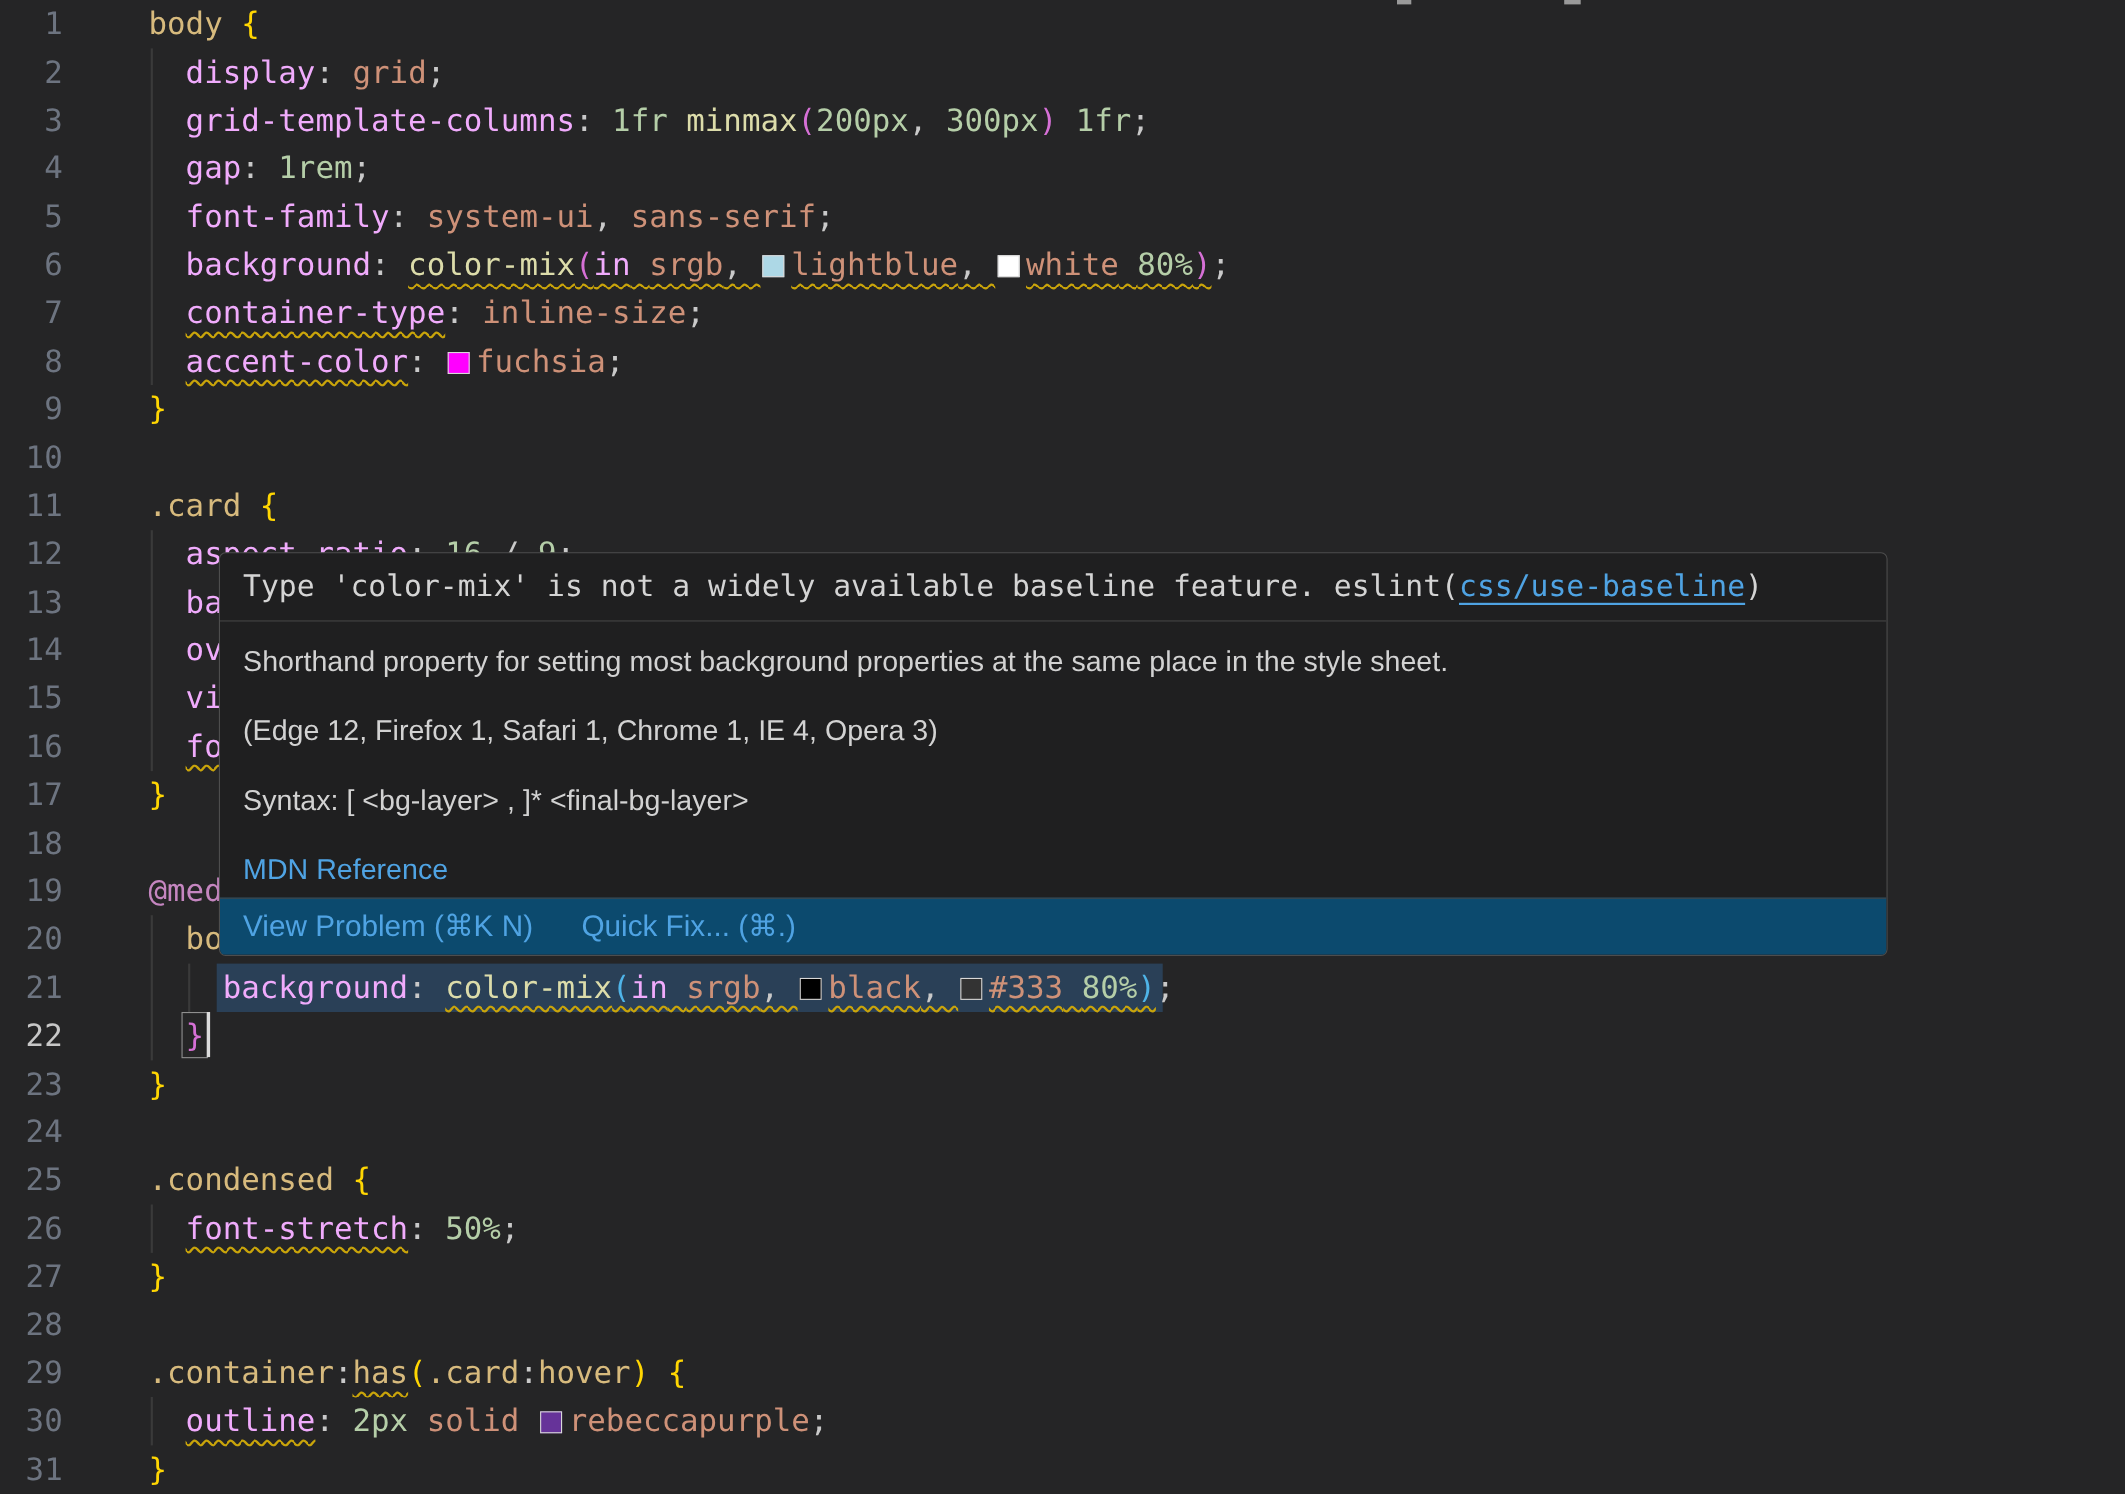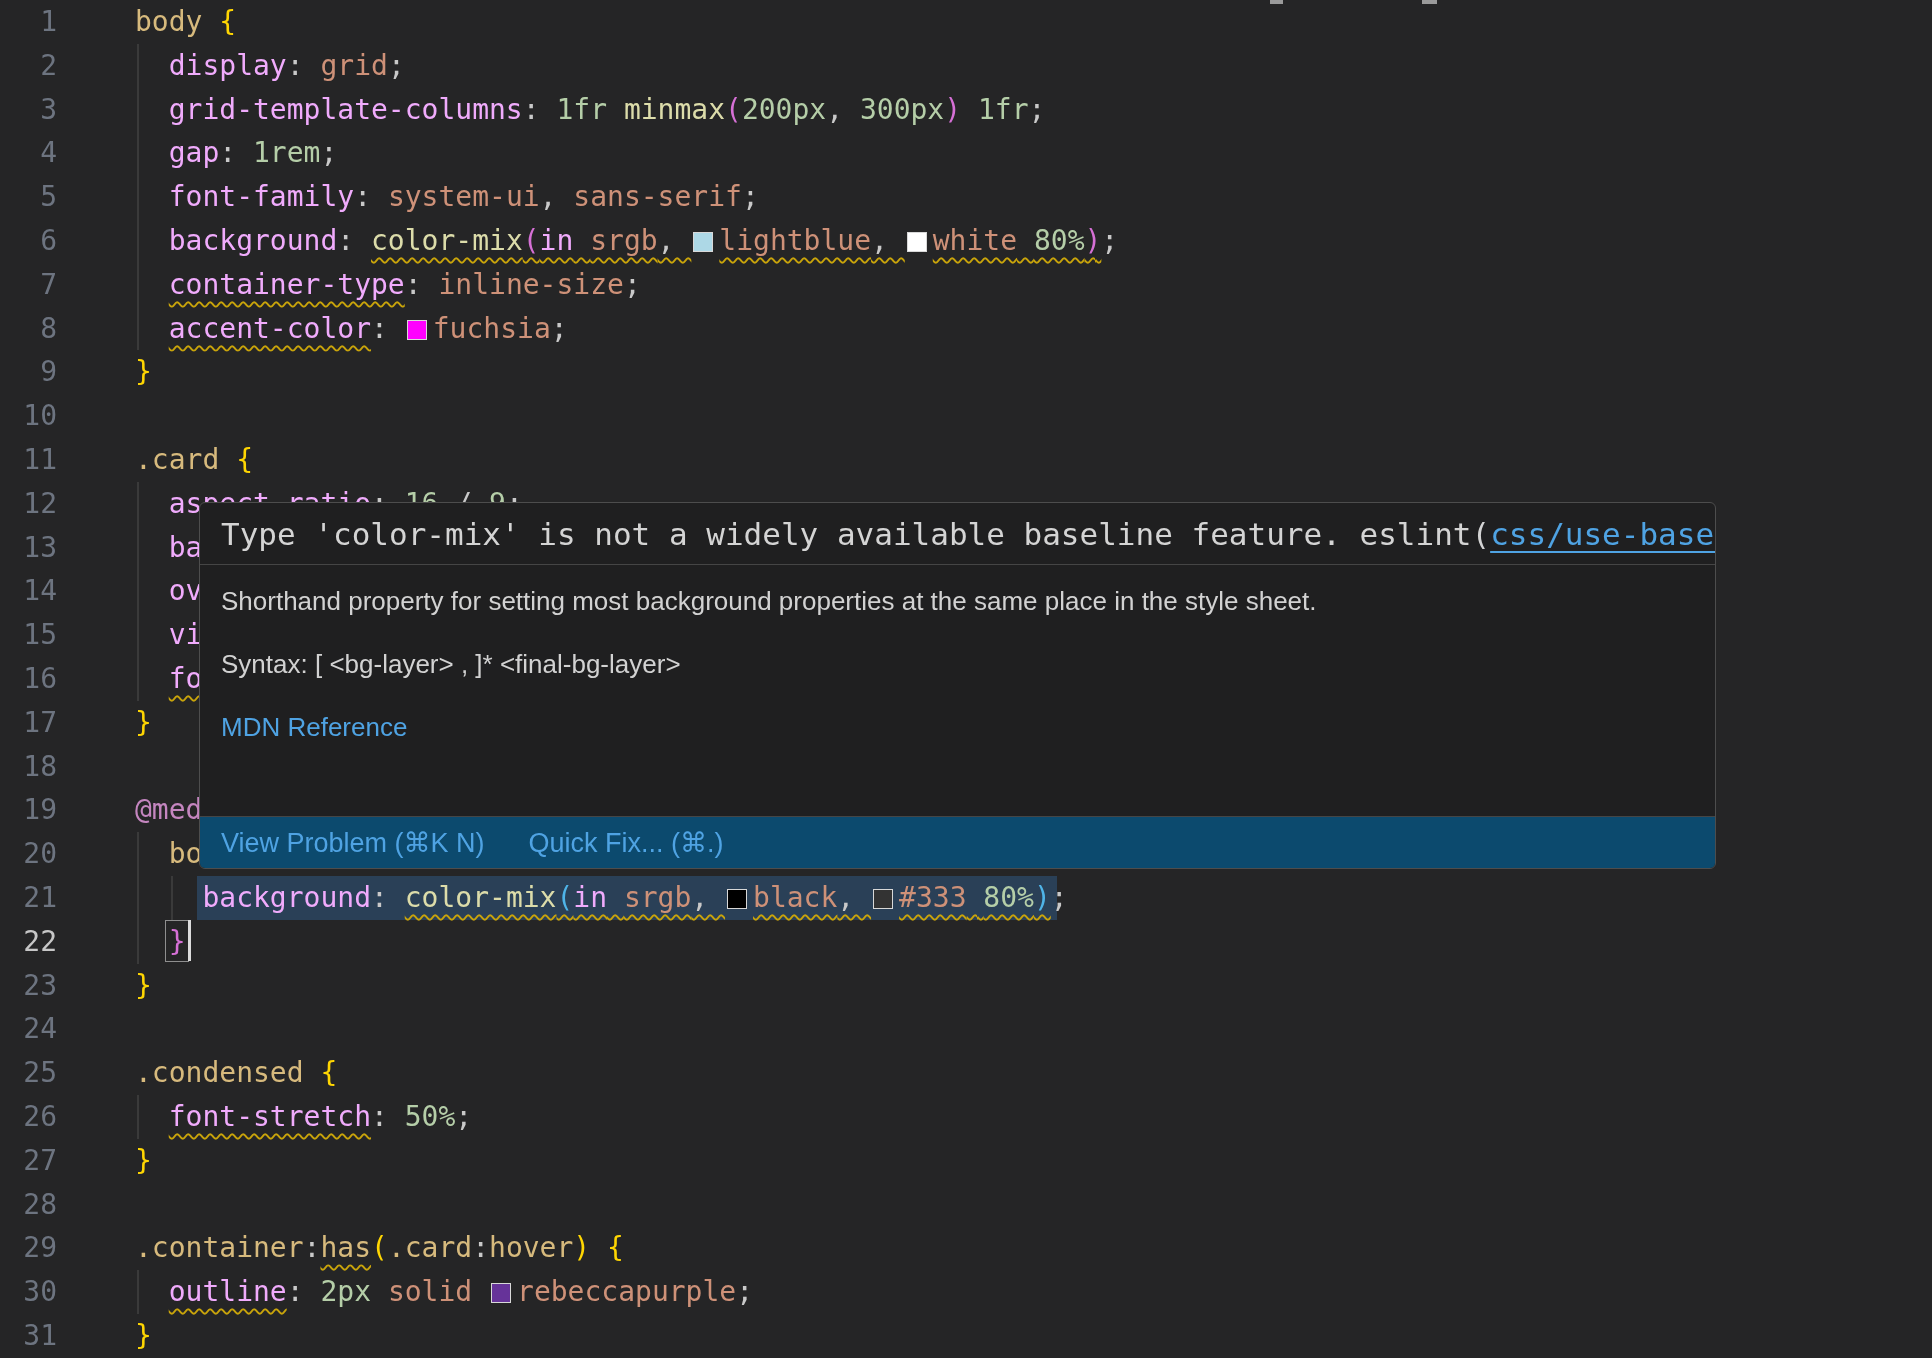--- a/index.html
+++ b/index.html
@@ -41,21 +41,21 @@
             background:#DCDCDC; z-index:4; }
   .top-fragment { position:absolute; top:0; height:4px; background:#9A9A9A; z-index:1; }
   #frag-1 { left:1270px; width:13px; }
   #frag-2 { left:1422px; width:15px; }
 
   
   #tooltip { position:absolute; left:199px; top:502px; width:1517px; height:367px;
              background:#1F1F20; border:1px solid #4D4D4D; border-radius:6px;
              z-index:10; overflow:hidden; }
   #tooltip .row1 { height:62px; display:flex; align-items:center; padding:0 21px;
-                   font-family:"DejaVu Sans Mono", monospace; font-size:31px; color:#D4D4D4;
+                   font-family:"DejaVu Sans Mono", monospace; font-size:27px; color:#D4D4D4;
                    border-bottom:1px solid #454545; white-space:pre; }
   #tooltip .row1 .link { color:#4FA3E3; text-decoration:underline; text-decoration-thickness:2px;
                          text-underline-offset:6px; cursor:pointer; }
   #tooltip .tt-body { padding:18px 21px 0; font-family:"Liberation Sans","DejaVu Sans",sans-serif;
                       font-size:26px; line-height:36px; color:#D2D2D2; height:251px; }
   #tooltip .tt-body p { margin:0 0 27px; }
   #tooltip .tt-body .mdn { color:#4FA3E3; cursor:pointer; margin-bottom:0; display:inline-block; }
   #tooltip .actions { height:52px; background:#0c4a6e; border-top:1px solid #454545;
                       display:flex; align-items:center; gap:44px; padding:0 21px;
                       font-family:"Liberation Sans","DejaVu Sans",sans-serif; font-size:27px; }
@@ -112,20 +112,21 @@
       <div class="line"><span class="gutter">31</span><span class="code"><span class="tk-b1">}</span></span></div>
     </div>
 
   <div id="bracket-box"></div>
   <div id="cursor"></div>
 
   <div id="tooltip">
     <div class="row1"><span>Type 'color-mix' is not a widely available baseline feature. </span><span>eslint(</span><span class="link">css/use-baseline</span><span>)</span></div>
     <div class="tt-body">
       <p>Shorthand property for setting most background properties at the same place in the style sheet.</p>
+      <p>(Edge 12, Firefox 1, Safari 1, Chrome 1, IE 4, Opera 3)</p>
       <p>Syntax: [ &lt;bg-layer&gt; , ]* &lt;final-bg-layer&gt;</p>
       <p class="mdn">MDN Reference</p>
     </div>
     <div class="actions">
       <span class="action">View Problem (⌘K N)</span>
       <span class="action">Quick Fix... (⌘.)</span>
     </div>
   </div>
 
 </div>

